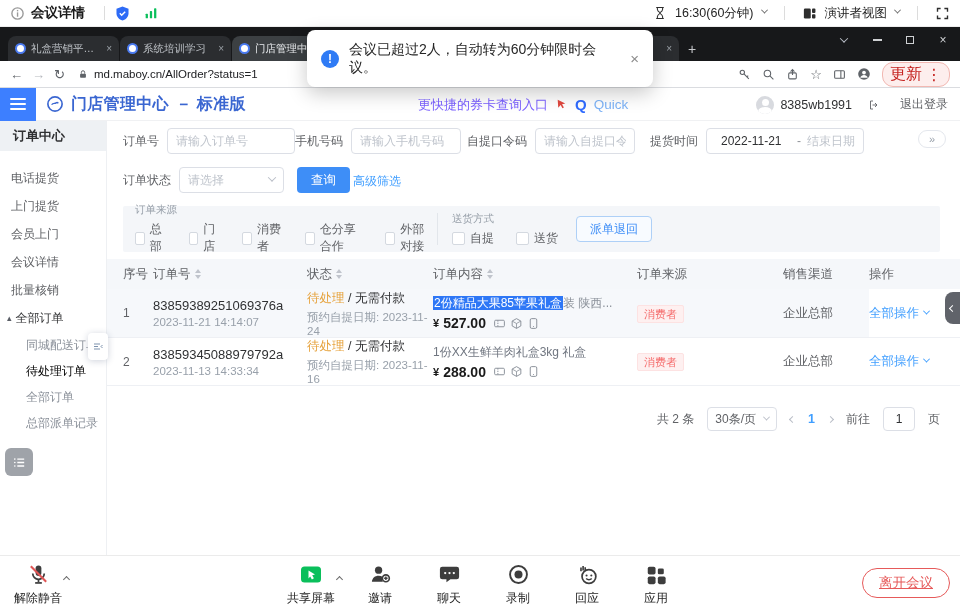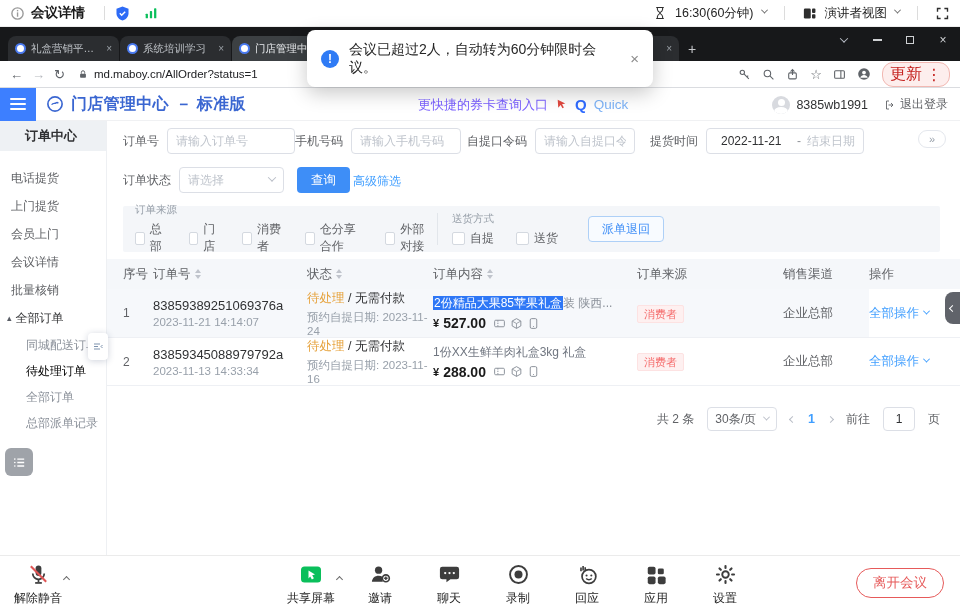--- a/index.html
+++ b/index.html
@@ -61,25 +61,25 @@
   .brand-title { font-size:16px; font-weight:700; color:#3a66d1; letter-spacing:.3px; }
   .quick { position:absolute; left:418px; top:0; height:33px; display:flex; align-items:center; gap:7px; }
   .quick-entry { font-size:13px; color:#7b61ff; }
   .q-logo { font-size:15px; font-weight:700; color:#2f6bff; }
   .quick-label { font-size:13.5px; color:#7db3f7; }
   .userzone { position:absolute; right:12px; top:0; height:33px; display:flex; align-items:center; gap:16px; }
   .uavatar { width:18px; height:18px; border-radius:50%; background:#d8dadf; position:relative; overflow:hidden; }
   .uavatar::before { content:""; position:absolute; left:5.5px; top:3px; width:7px; height:7px; border-radius:50%; background:#fff; }
   .uavatar::after { content:""; position:absolute; left:2px; top:11px; width:14px; height:9px; border-radius:50%; background:#fff; }
   .uname { font-size:12.5px; color:#303133; margin-left:-10px; }
-  .logout { display:flex; align-items:center; gap:4px; font-size:12px; color:#606266; }
+  .logout { display:flex; align-items:center; gap:20px; font-size:12px; color:#606266; }
 
   .app-body { position:absolute; top:33px; left:0; right:0; bottom:0; display:flex; }
   .sidebar { width:107px; background:#fff; border-right:1px solid #eef0f3; position:relative; }
-  .side-head { height:30px; background:#eef1f4; display:flex; align-items:center; padding-left:25px; font-size:13px; font-weight:700; color:#303133; }
+  .side-head { height:30px; background:#eef1f4; display:flex; align-items:center; padding-left:13px; font-size:13px; font-weight:700; color:#303133; }
   .side-list { margin-top:13px; }
   .side-item { height:28px; display:flex; align-items:center; padding-left:11px; font-size:12px; color:#606266; }
   .side-item.parent { padding-left:7px; gap:4px; color:#303133; }
   .side-item .caret-up { font-size:9px; color:#5a5e66; }
   .side-sub { height:26px; display:flex; align-items:center; padding-left:26px; font-size:12px; color:#8a9099; }
   .side-sub.active { color:#000000; }
   .side-handle { position:absolute; right:-2px; top:212px; width:20px; height:27px; background:#fff; border-radius:4px;
     box-shadow:0 1px 7px rgba(30,50,90,.22); display:flex; align-items:center; justify-content:center; z-index:3; }
 
   .main { flex:1; position:relative; background:#fff; }
@@ -158,22 +158,22 @@
   .toast-text { font-size:14px; color:#262626; }
   .toast-x { margin-left:auto; color:#8c8c8c; font-size:15px; }
 
   
   .meet-foot { position:absolute; bottom:0; left:0; right:0; height:55px; background:#fff; border-top:1px solid #ebebeb; z-index:20; }
   .ltools { position:absolute; left:10px; top:6px; display:flex; gap:18px; }
   .ctools { position:absolute; left:283px; top:6px; display:flex; gap:13px; }
   .tool { width:56px; display:flex; flex-direction:column; align-items:center; gap:3px; font-size:12px; color:#1f1f1f; position:relative; }
   .tool .ticon { height:25px; display:flex; align-items:center; justify-content:center; }
   .tool .expander { position:absolute; right:-3px; top:9px; }
-  .leave-btn { position:absolute; right:16px; top:12px; height:30px; padding:0 16px; border:1.5px solid #e65a5a; color:#e65a5a;
-    background:#fff; border-radius:15px; font-size:13.5px; display:flex; align-items:center; font-family:inherit; }
+  .leave-btn { position:absolute; right:10px; top:12px; height:30px; padding:0 16px; border:1.5px solid #e65a5a; color:#e65a5a;
+    background:#fff; border-radius:15px; font-size:13.5px; display:flex; align-items:center; font-family:inherit;text-decoration:underline; }
 </style>
 </head>
 <body>
 
 <div class="stage">
 
   <div class="meet-top">
     <span style="display:inline-flex">
       <svg width="15" height="15" viewBox="0 0 24 24">
           <circle cx="12" cy="12" r="9" stroke="#9a9a9a" stroke-width="2.2" fill="none"></circle>
@@ -459,21 +459,21 @@
               </div>
             </div>
             <div class="pdivider"></div>
             <div class="pgroup">
               <span class="glabel">送货方式</span>
               <div class="checkrow">
                 <span class="ckitem">
                     <span class="ckbox"></span>
                     <span>自提</span>
                   </span>
-                <span class="ckitem" style="margin-right:16px">
+                <span class="ckitem" style="margin-right:4px">
                     <span class="ckbox"></span>
                     <span>送货</span>
                   </span>
               </div>
             </div>
             <button class="btn-outline-blue">派单退回</button>
           </div>
 
           <div class="thead grid7">
             <span>序号</span>
@@ -714,35 +714,17 @@
         <span class="ticon">
           <svg width="22" height="22" viewBox="0 0 24 24" fill="#3d3d3d">
               <rect x="3" y="3" width="8.5" height="8.5" rx="2"></rect>
               <rect x="14" y="4.8" width="6.5" height="6.5" rx="1.6"></rect>
               <rect x="3" y="13.5" width="8.5" height="8.5" rx="2"></rect>
               <rect x="14" y="13.5" width="8.5" height="8.5" rx="2"></rect>
             </svg>
         </span>
         <span>应用</span>
       </div>
-      <div class="tool">
-        <span class="ticon">
-          <svg width="23" height="23" viewBox="0 0 24 24">
-              <circle cx="12" cy="12" r="3.4" fill="none" stroke="#3d3d3d" stroke-width="2"></circle>
-              <g fill="#3d3d3d">
-                <rect x="10.9" y="2" width="2.2" height="4.2" rx="1.1"></rect>
-                <rect x="10.9" y="17.8" width="2.2" height="4.2" rx="1.1"></rect>
-                <rect x="10.9" y="2" width="2.2" height="4.2" rx="1.1" transform="rotate(45 12 12)"></rect>
-                <rect x="10.9" y="17.8" width="2.2" height="4.2" rx="1.1" transform="rotate(45 12 12)"></rect>
-                <rect x="10.9" y="2" width="2.2" height="4.2" rx="1.1" transform="rotate(90 12 12)"></rect>
-                <rect x="10.9" y="17.8" width="2.2" height="4.2" rx="1.1" transform="rotate(90 12 12)"></rect>
-                <rect x="10.9" y="2" width="2.2" height="4.2" rx="1.1" transform="rotate(135 12 12)"></rect>
-                <rect x="10.9" y="17.8" width="2.2" height="4.2" rx="1.1" transform="rotate(135 12 12)"></rect>
-              </g>
-            </svg>
-        </span>
-        <span>设置</span>
-      </div>
     </div>
 
     <button class="leave-btn">离开会议</button>
   </div>
 </div>
 
 </body></html>

